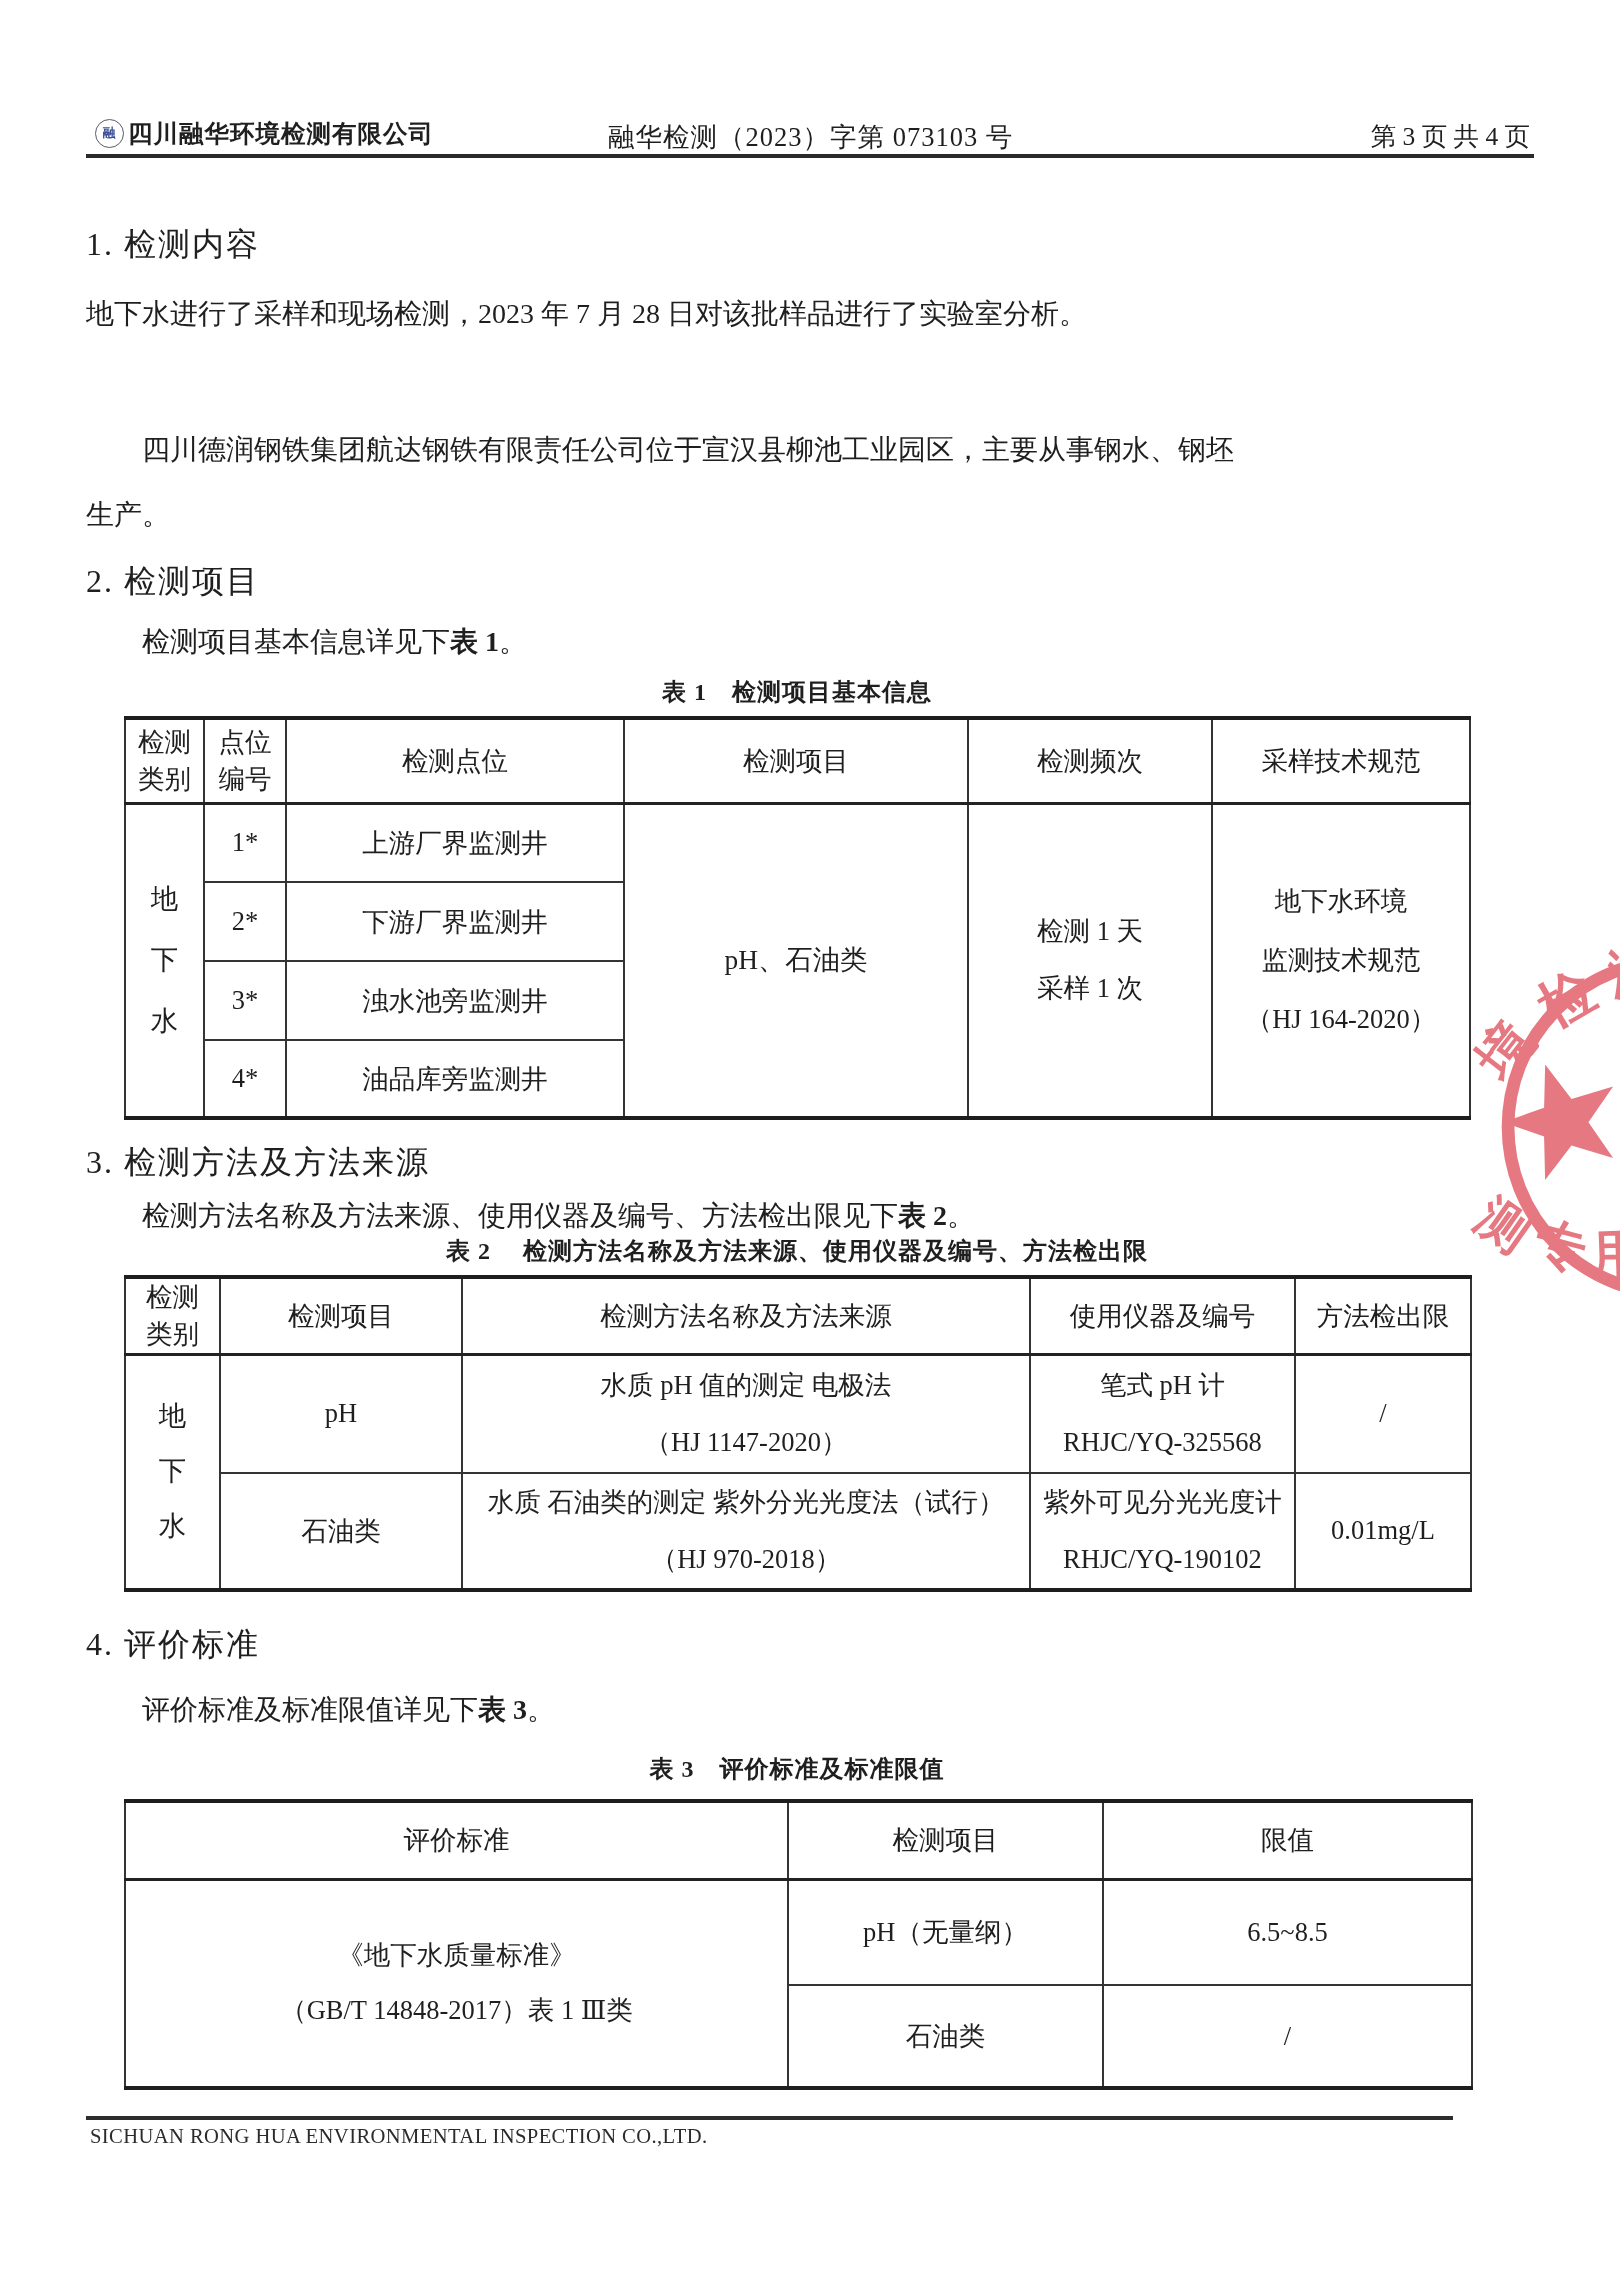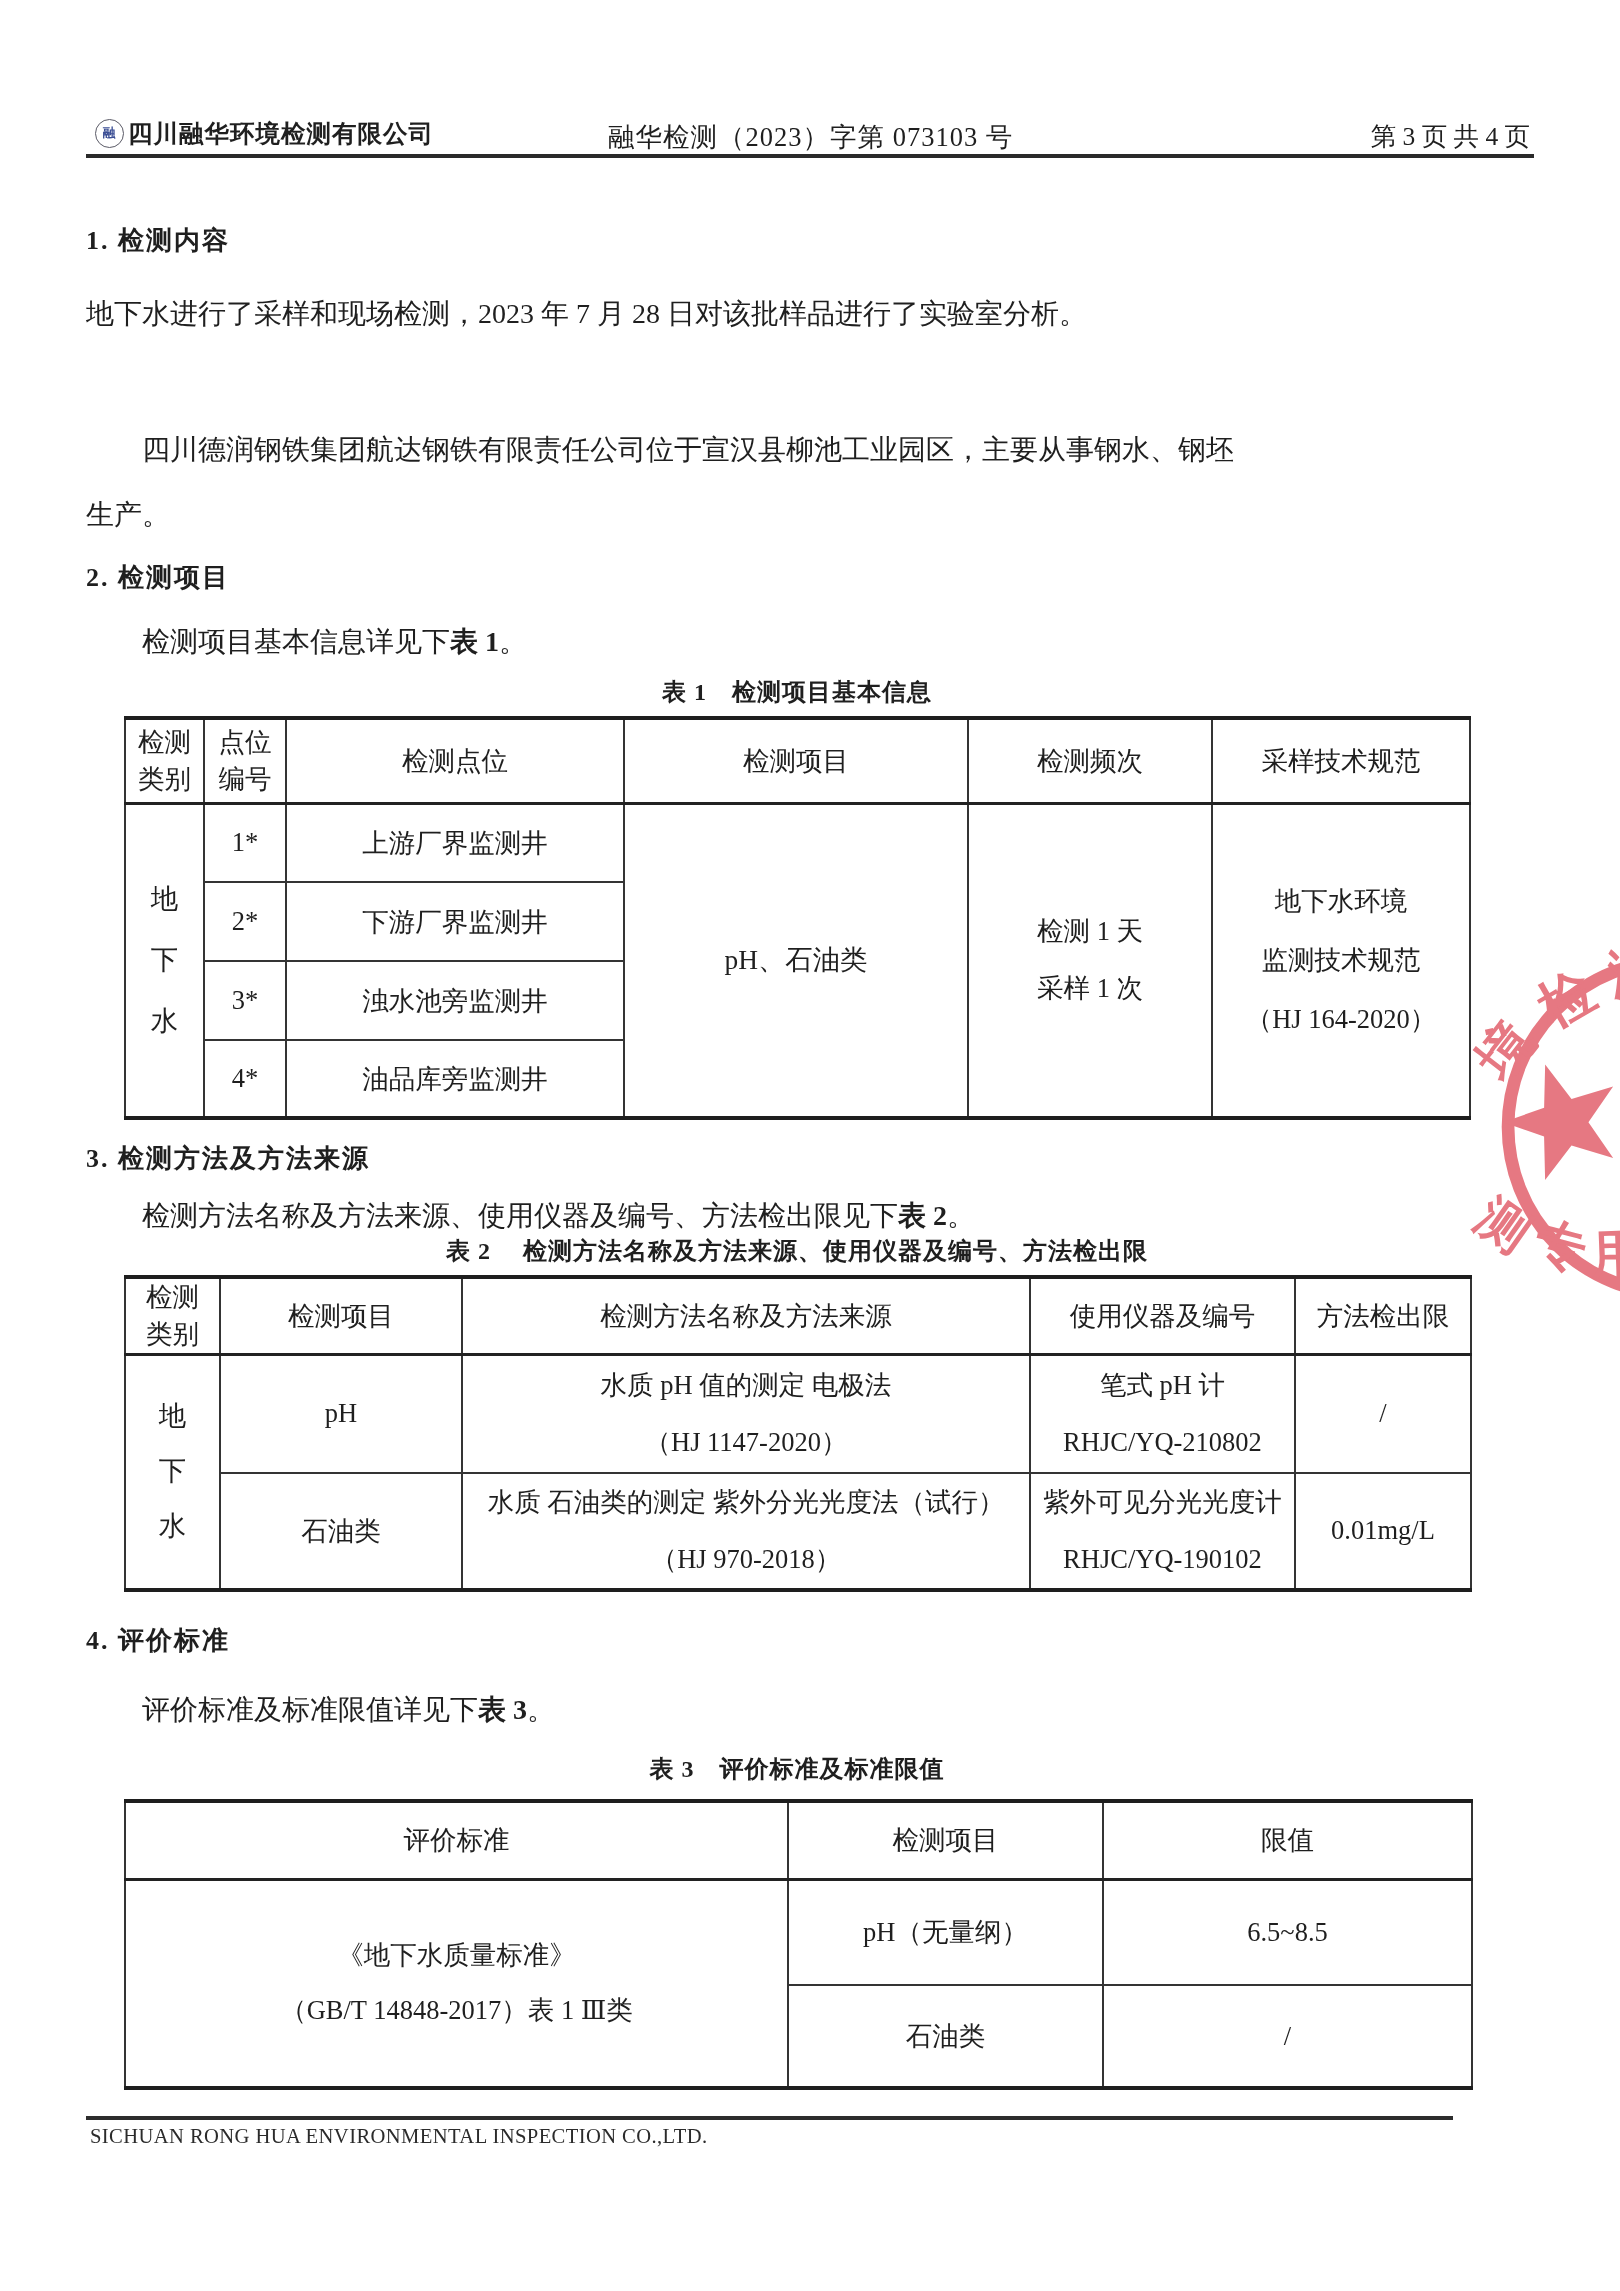--- a/index.html
+++ b/index.html
@@ -10,21 +10,21 @@
     font-family:"Liberation Serif","DejaVu Serif",serif;
     color:#1f1f1f;
   }
   
   .hdr-company { position:absolute; left:95px; top:117px; font-size:24.5px; font-weight:bold; letter-spacing:1px; display:flex; align-items:center; gap:3.9px;}
   .hdr-logo { width:29px; height:29px; border:1.6px solid #5a5a66; border-radius:50%; display:inline-flex; align-items:center; justify-content:center; font-size:12.7px; font-weight:bold; color:#3c4f95; }
   .hdr-docno { position:absolute; left:608px; top:119px; font-size:26.5px; letter-spacing:1px; }
   .hdr-page { position:absolute; right:90px; top:119px; font-size:25.5px; }
   .hdr-rule { position:absolute; left:86px; right:86px; top:154px; height:3.9px; background:#2a2a2a; }
   
-  .sec-h { position:absolute; left:86px; font-size:26px; font-weight:bold; letter-spacing:2px; }
+  .sec-h { position:absolute; left:86px; font-size:32px; font-weight:normal; letter-spacing:2px; }
   .para { position:absolute; left:86px; width:1451px; font-size:28px; line-height:65px; }
   .para .ln1 { text-indent:2em; }
   .intro { position:absolute; left:86px; width:1451px; font-size:28px; line-height:43px; text-indent:2em; }
   .intro b { font-weight:bold; }
   .tbl-caption { position:absolute; left:124px; width:1346px; text-align:center; font-size:24px; font-weight:bold; letter-spacing:1px; }
   
   table.rpt { position:absolute; left:124px; border-collapse:collapse; table-layout:fixed; font-size:26.5px; }
   table.rpt td { border:2px solid #343434; text-align:center; vertical-align:middle; padding:0 3.9px; overflow:hidden; }
   table.rpt { border-top:4.9px solid #1e1e1e; border-bottom:4.9px solid #1e1e1e; }
   table.rpt tr.thead td { border-bottom:3.9px solid #222222; }
@@ -157,21 +157,21 @@
             <div style="line-height:55px;">下</div>
             <div style="line-height:55px;">水</div>
       </td>
       <td>pH</td>
       <td class="two-line">
         <div>水质 pH 值的测定 电极法</div>
             <div>（HJ 1147-2020）</div>
       </td>
       <td class="two-line">
         <div>笔式 pH 计</div>
-            <div>RHJC/YQ-210802</div>
+            <div>RHJC/YQ-325568</div>
       </td>
       <td>/</td>
     </tr>
     <tr class="rbody" style="height:117px;">
       <td>石油类</td>
       <td class="two-line" style="padding:0;">
         <div>水质 石油类的测定 紫外分光光度法（试行）</div>
             <div>（HJ 970-2018）</div>
       </td>
       <td class="two-line" style="padding:0;">

